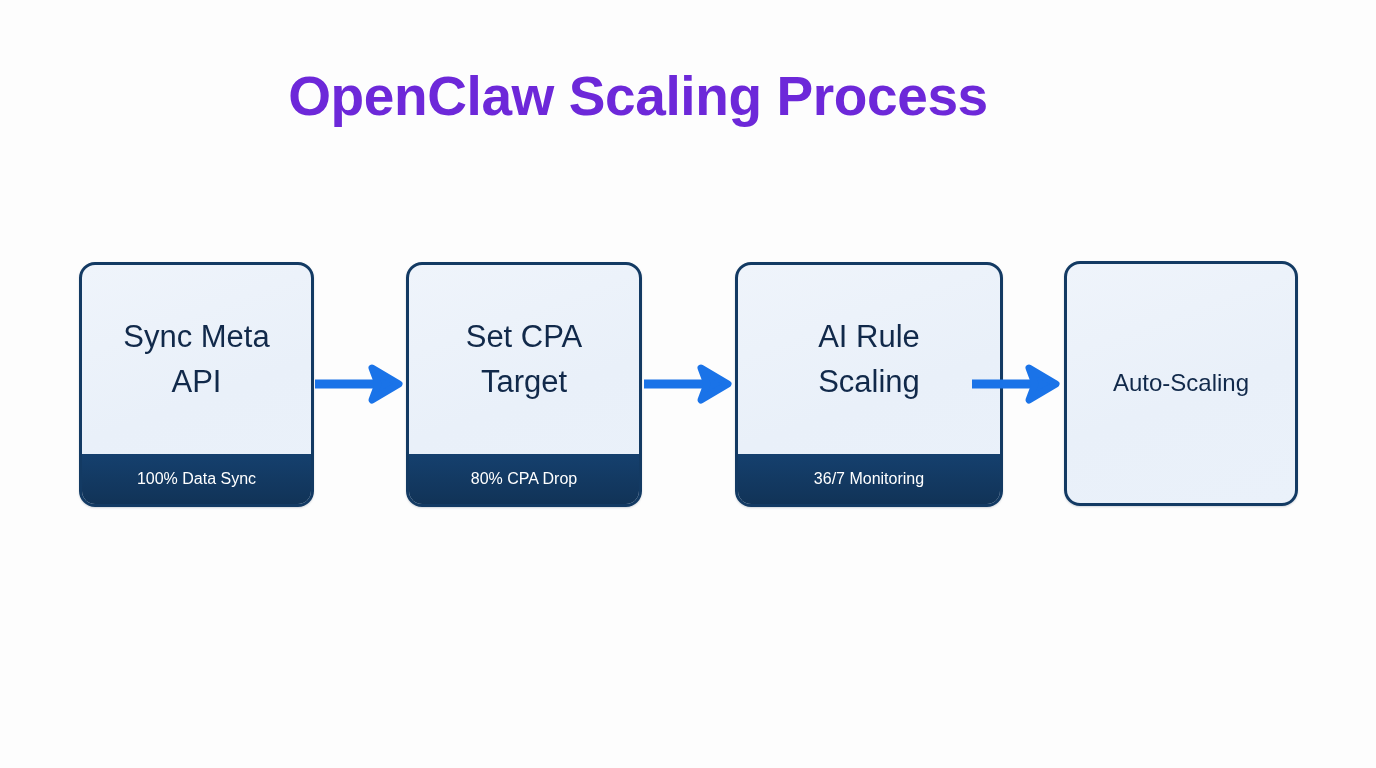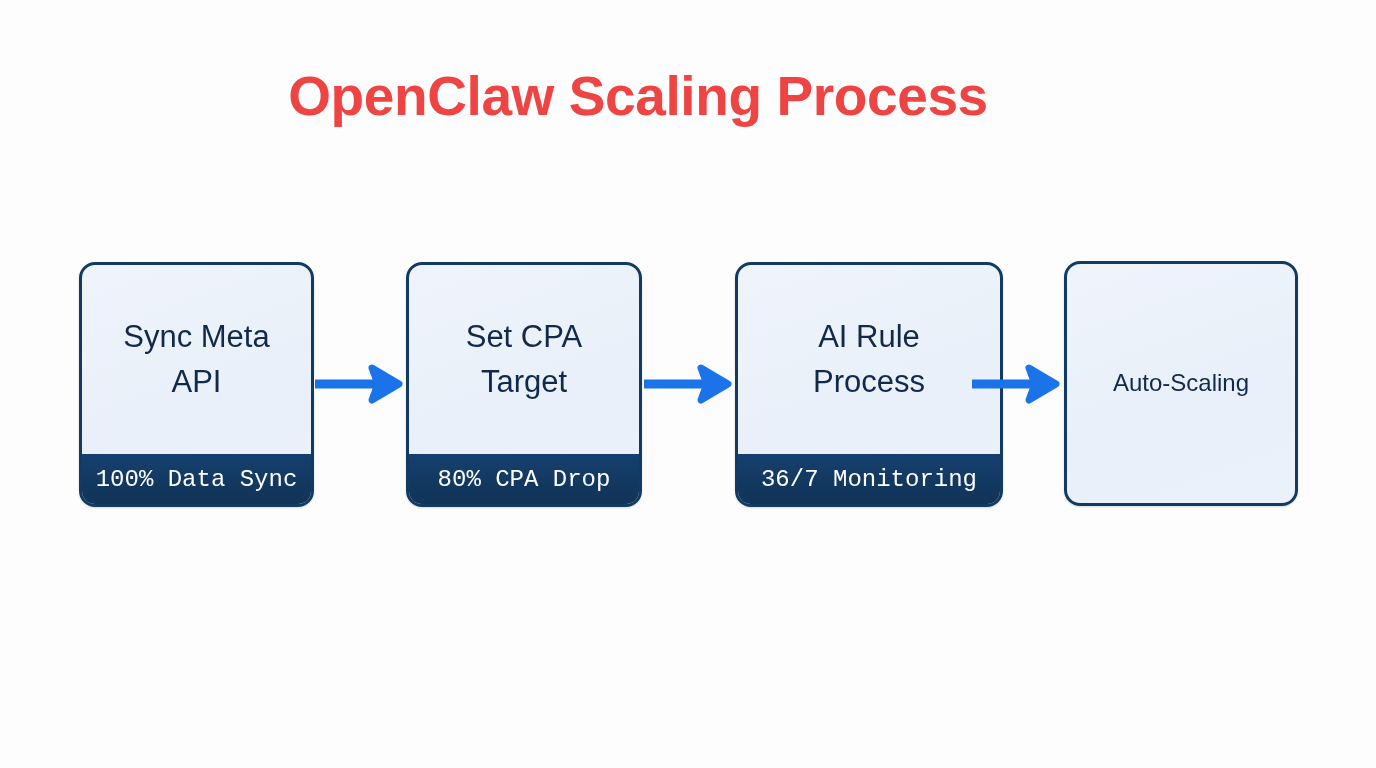--- a/index.html
+++ b/index.html
@@ -22,21 +22,21 @@
 
   
   #page-title {
     position: absolute;
     left: 0;
     top: 66px;
     width: 1276px;
     text-align: center;
     font-size: 55px;
     font-weight: bold;
-    color: #ef4444;
+    color: #6d28d9;
     letter-spacing: -0.4px;
     line-height: 1.1;
     white-space: nowrap;
   }
 
   
   .node {
     position: absolute;
     box-sizing: border-box;
     border: 3px solid #133a63;
@@ -67,26 +67,25 @@
   .node-title.wide {
     font-size: 24px;
     white-space: nowrap;
   }
 
   .node-footer {
     flex: 0 0 50px;
     background: #123b67;
     background: linear-gradient(180deg, #15406e 0%, #113357 100%);
     color: #ffffff;
-    font-size: 24px;
+    font-size: 16px;
     display: flex;
     align-items: center;
     justify-content: center;
     white-space: nowrap;
-    font-family: Liberation Mono, monospace;
   }
 
   
   #node-0 { left: 79px;   top: 262px; width: 235px; height: 245px; }
   #node-1 { left: 406px;  top: 262px; width: 236px; height: 245px; }
   #node-2 { left: 735px;  top: 262px; width: 268px; height: 245px; }
   #node-3 { left: 1064px; top: 261px; width: 234px; height: 245px; }
 
   
   #node-3 .node-body { padding: 0 8px; }
@@ -140,21 +139,21 @@
     <svg width="90" height="44" viewBox="0 0 90 44" xmlns="http://www.w3.org/2000/svg">
       <rect x="0" y="17.5" width="62" height="9" fill="#1a73e8"></rect>
       <path d="M57 6 L84 22 L57 38 L63 22 Z" fill="#1a73e8" stroke="#1a73e8" stroke-width="7" stroke-linejoin="round"></path>
     </svg>
   </div>
 
   <div class="node" id="node-2">
     <div class="node-body">
       <div class="node-title">
         <span>AI Rule</span><br>
-        <span>Process</span>
+        <span>Scaling</span>
       </div>
     </div>
     <div class="node-footer">36/7 Monitoring</div>
   </div>
 
   <div class="arrow" id="arrow-2">
     <svg width="90" height="44" viewBox="0 0 90 44" xmlns="http://www.w3.org/2000/svg">
       <rect x="0" y="17.5" width="62" height="9" fill="#1a73e8"></rect>
       <path d="M57 6 L84 22 L57 38 L63 22 Z" fill="#1a73e8" stroke="#1a73e8" stroke-width="7" stroke-linejoin="round"></path>
     </svg>

